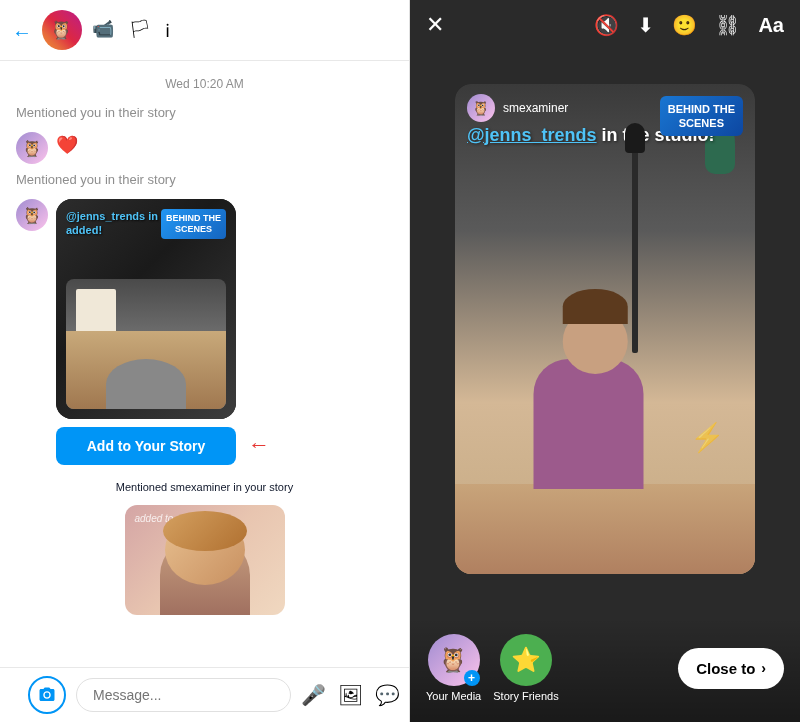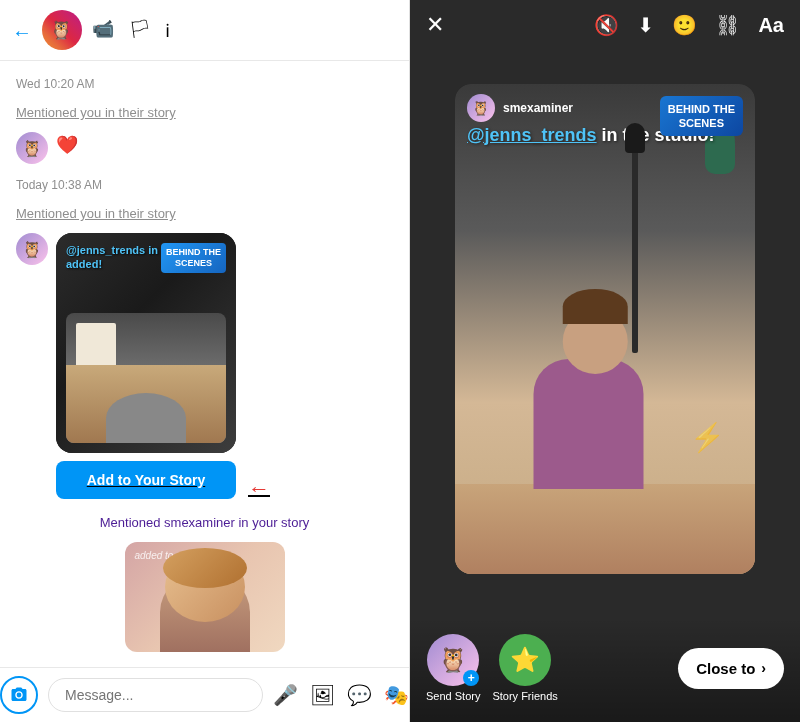--- a/index.html
+++ b/index.html
@@ -69,31 +69,30 @@
     .messages-area {
       flex: 1;
       overflow-y: auto;
       padding: 10px 16px;
       display: flex;
       flex-direction: column;
       gap: 8px;
     }
 
     .timestamp {
-      text-align: left;
+      text-align: center;
       font-size: 12px;
       color: #8e8e8e;
       margin: 6px 0;
     }
 
     .mention-text {
       font-size: 13px;
       color: #8e8e8e;
       margin-bottom: 4px;
-      text-decoration: underline;
     }
 
     .message-row {
       display: flex;
       align-items: flex-start;
       gap: 8px;
     }
 
     .message-row.received {
       flex-direction: row;
@@ -209,22 +208,22 @@
 
     .red-arrow {
       display: inline-block;
       color: #e53935;
       font-size: 22px;
       margin-left: 6px;
       vertical-align: middle;
     }
 
     .mention-below {
-      font-size: 13px;
-      color: #4c1d95;
+      font-size: 11px;
+      color: #0f172a;
       margin: 8px 0 4px 0;
       text-align: center;
     }
 
     .story-thumbnail {
       width: 160px;
       height: 110px;
       border-radius: 12px;
       background: linear-gradient(135deg, #d4a5a5 0%, #e8c5b0 50%, #f0d8c0 100%);
       margin: 0 auto;
@@ -248,21 +247,21 @@
       position: absolute;
       top: 8px;
       left: 10px;
       font-size: 10px;
       color: rgba(255,255,255,0.8);
       font-style: italic;
     }
 
     .input-bar {
       border-top: 1px solid #e8e8e8;
-      padding: 8px 0;
+      padding: 8px 28px;
       display: flex;
       align-items: center;
       gap: 10px;
     }
 
     .camera-btn {
       width: 38px;
       height: 38px;
       border-radius: 50%;
       border: 2px solid #0095f6;
@@ -384,21 +383,21 @@
       background: linear-gradient(135deg, #a18cd1, #fbc2eb);
       display: flex;
       align-items: center;
       justify-content: center;
       font-size: 14px;
     }
 
     .story-username {
       color: #fff;
       font-size: 12px;
-      font-weight: 700;
+      font-weight: 400;
     }
 
     .story-caption {
       position: absolute;
       top: 40px;
       left: 12px;
       right: 12px;
       z-index: 2;
     }
 
@@ -534,23 +533,22 @@
       align-items: center;
       gap: 6px;
     }
 
     .send-to-chevron {
       font-size: 14px;
     }
 
     .add-btn-row {
       display: flex;
-      align-items: flex-end;
+      align-items: center;
       gap: 6px;
-      text-decoration: underline;
     }
   </style>
 </head>
 <body>
 
 <div class="left-panel">
 
   <div class="header">
     <span class="back-icon">←</span>
     <div class="avatar-header">
@@ -568,21 +566,20 @@
     <div class="timestamp">Wed 10:20 AM</div>
 
     <div class="mention-text">Mentioned you in their story</div>
     <div class="message-row received">
       <div class="avatar-small">🦉</div>
       <div>
         <div class="heart-reaction">❤️</div>
       </div>
     </div>
 
-    <div class="timestamp">Today 10:38 AM</div>
 
     <div class="mention-text">Mentioned you in their story</div>
 
     <div class="message-row received">
       <div class="avatar-small">🦉</div>
       <div>
         <div class="story-card">
           <div class="story-card-image">
             <div class="story-card-top">
               <span style="color:#4fc3f7;">@jenns_trends</span>
@@ -692,21 +689,21 @@
     </div>
   </div>
 
   <div class="story-bottom-bar">
 
     <div class="your-story-btn">
       <div class="your-story-avatar">
         🦉
         <div style="position:absolute;bottom:0;right:0;width:16px;height:16px;background:#0095f6;border-radius:50%;display:flex;align-items:center;justify-content:center;font-size:12px;color:#fff;font-weight:700;">+</div>
       </div>
-      <span class="your-story-label">Send Story</span>
+      <span class="your-story-label">Your Media</span>
     </div>
 
     <div class="close-friends-btn">
       <div class="close-friends-avatar">⭐</div>
       <span class="close-friends-label">Story Friends</span>
     </div>
 
     <button class="send-to-btn">
       <span>Close to</span>
       <span class="send-to-chevron">›</span>

